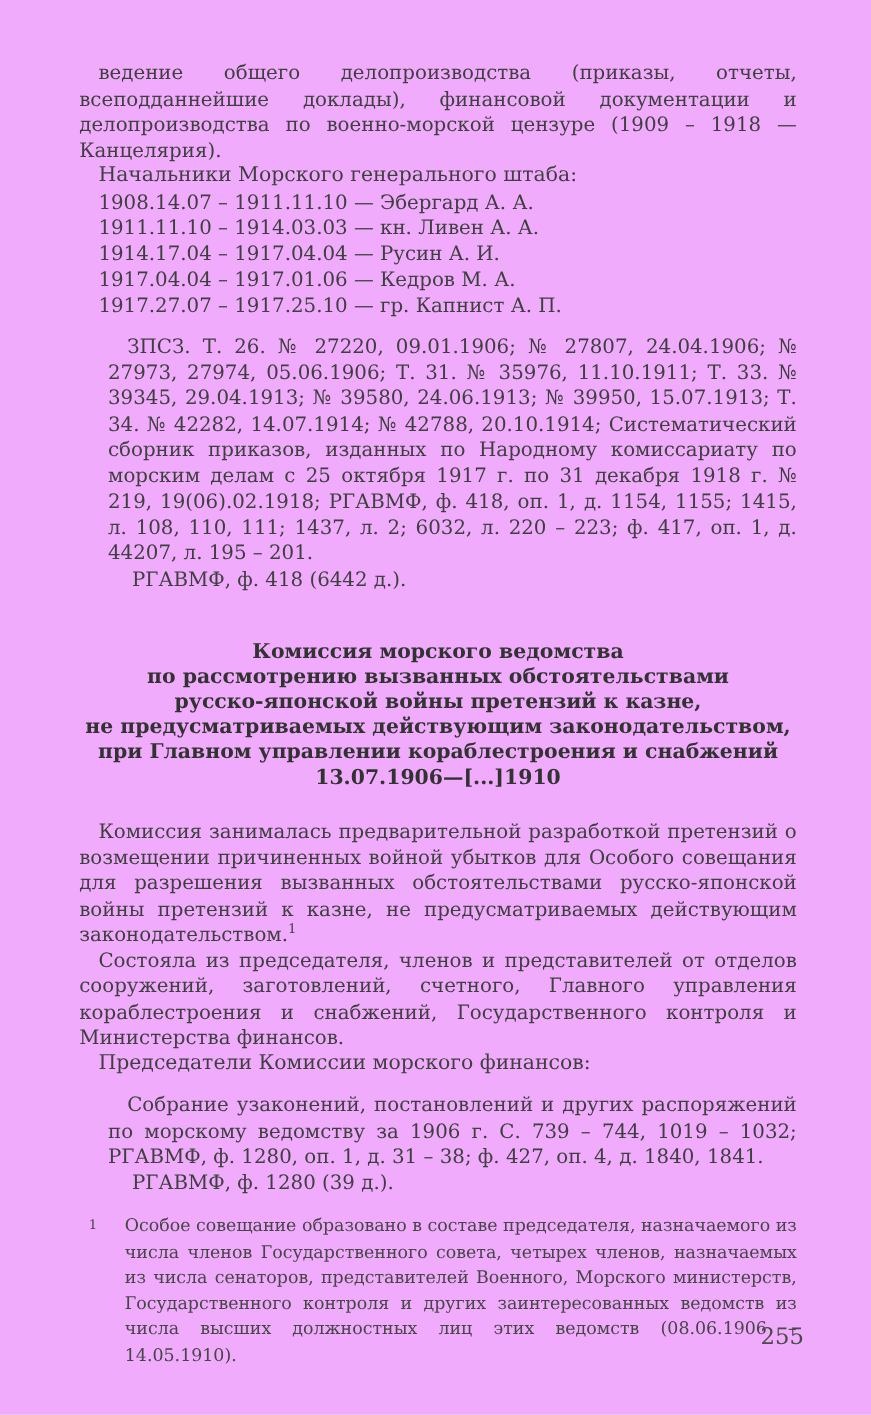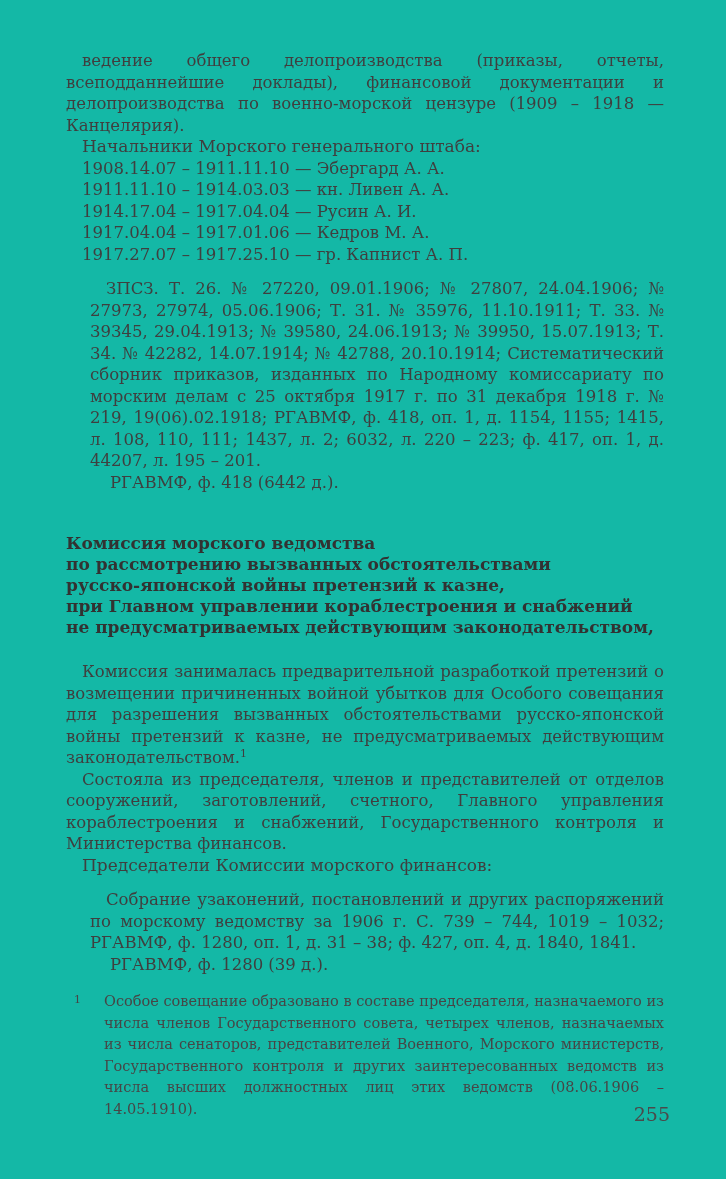--- a/index.html
+++ b/index.html
@@ -4,21 +4,21 @@
 <style>
   html, body {
     margin: 0;
     padding: 0;
     background: #e8e8e8;
   }
   .page {
     position: relative;
     width: 726px;
     height: 1179px;
-    background: #14b8a6;
+    background: #f0abfc;
     overflow: hidden;
     font-family: "DejaVu Serif", "Liberation Serif", serif;
     color: #3f3f3f;
     margin: 0 auto;
   }
   .content {
     position: absolute;
     top: 50px;
     left: 66px;
     width: 598px;
@@ -52,20 +52,21 @@
   }
   .fond-line {
     margin: 0 0 0 0;
     font-size: 16.5px;
     line-height: 21.5px;
     padding-left: 44px;
     white-space: nowrap;
   }
   .heading {
     margin-top: 40px;
+    text-align: center;
     font-weight: bold;
     color: #323232;
   }
   .heading-line {
     font-size: 17px;
     line-height: 21px;
   }
   .after-heading {
     margin-top: 23px;
   }
@@ -115,22 +116,23 @@
     </div>
 
     <p class="para sources">ЗПСЗ. Т. 26. № 27220, 09.01.1906; № 27807, 24.04.1906; № 27973, 27974, 05.06.1906; Т. 31. № 35976, 11.10.1911; Т. 33. № 39345, 29.04.1913; № 39580, 24.06.1913; № 39950, 15.07.1913; Т. 34. № 42282, 14.07.1914; № 42788, 20.10.1914; Систематический сборник приказов, изданных по Народному комиссариату по морским делам с 25 октября 1917 г. по 31 декабря 1918 г. № 219, 19(06).02.1918; РГАВМФ, ф. 418, оп. 1, д. 1154, 1155; 1415, л. 108, 110, 111; 1437, л. 2; 6032, л. 220 – 223; ф. 417, оп. 1, д. 44207, л. 195 – 201.</p>
 
     <p class="fond-line">РГАВМФ, ф. 418 (6442 д.).</p>
 
     <div class="heading">
       <div class="heading-line">Комиссия морского ведомства</div>
       <div class="heading-line">по рассмотрению вызванных обстоятельствами</div>
       <div class="heading-line">русско-японской войны претензий к казне,</div>
+      <div class="heading-line">не предусматриваемых действующим законодательством,</div>
       <div class="heading-line">при Главном управлении кораблестроения и снабжений</div>
-      <div class="heading-line">не предусматриваемых действующим законодательством,</div>
+      <div class="heading-line">13.07.1906—[...]1910</div>
     </div>
 
     <p class="para after-heading"><span>Комиссия занималась предварительной разработкой претензий о возмещении причиненных войной убытков для Особого совещания для разрешения вызванных обстоятельствами русско-японской войны претензий к казне, не предусматриваемых действующим законодательством.</span><sup class="fn-ref">1</sup></p>
 
     <p class="para">Состояла из председателя, членов и представителей от отделов сооружений, заготовлений, счетного, Главного управления кораблестроения и снабжений, Государственного контроля и Министерства финансов.</p>
 
     <p class="line">Председатели Комиссии морского финансов:</p>
 
 
     <p class="para sources">Собрание узаконений, постановлений и других распоряжений по морскому ведомству за 1906 г. С. 739 – 744, 1019 – 1032; РГАВМФ, ф. 1280, оп. 1, д. 31 – 38; ф. 427, оп. 4, д. 1840, 1841.</p>

